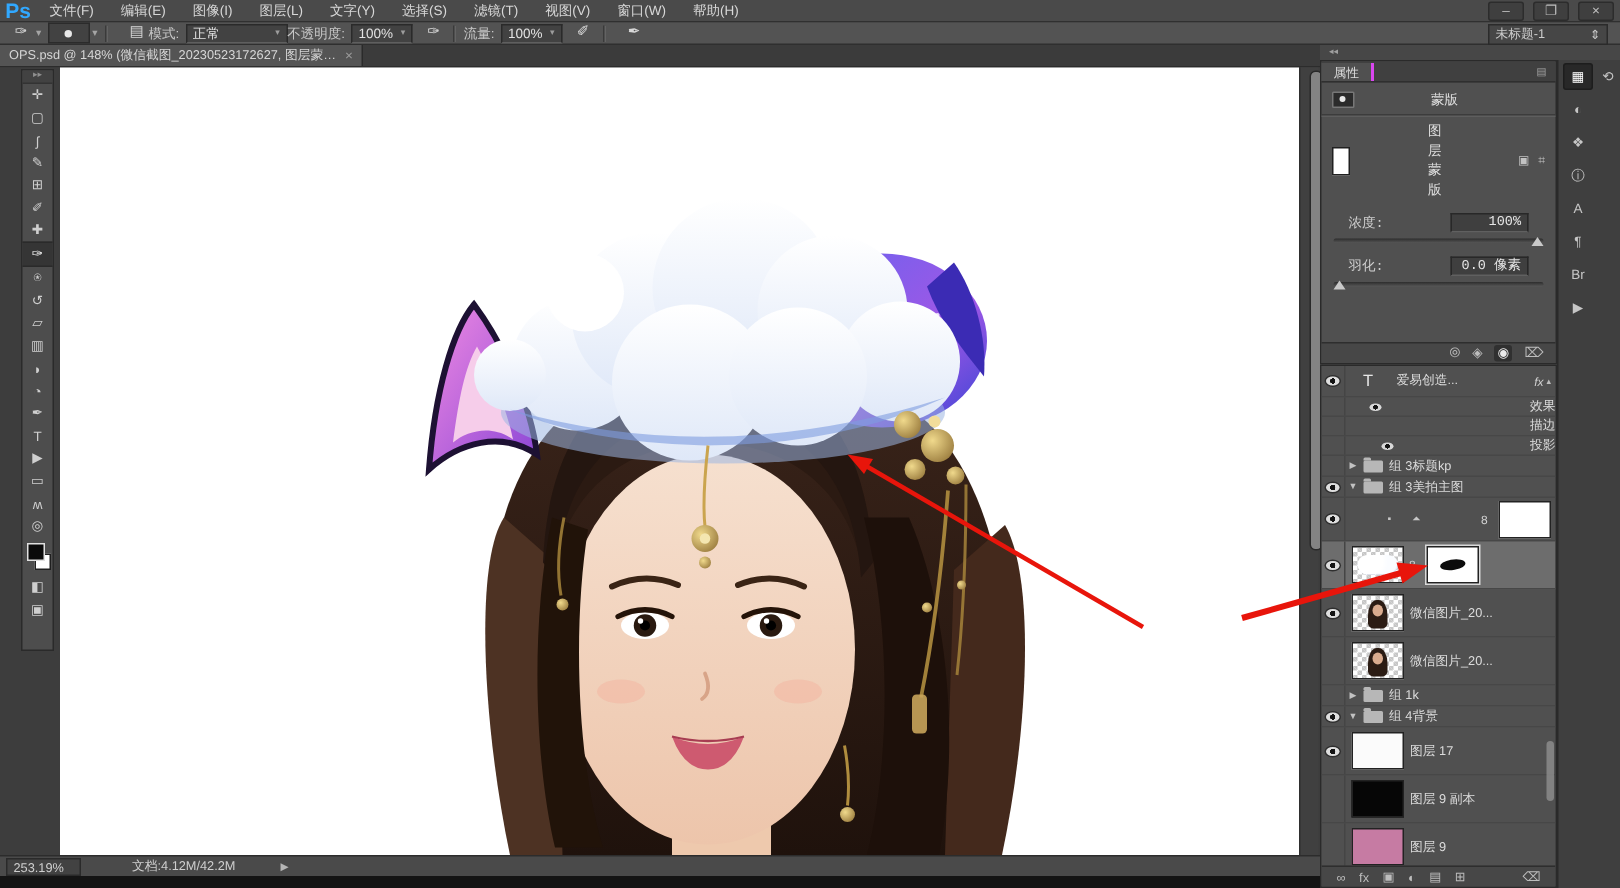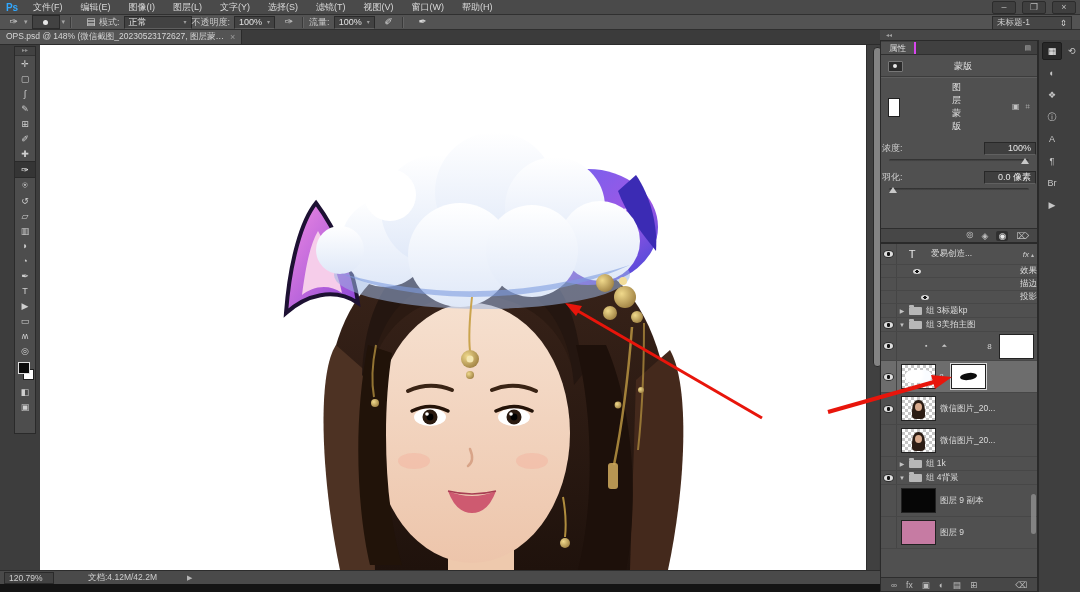--- a/index.html
+++ b/index.html
@@ -1,20 +1,20 @@
 <!DOCTYPE html>
 <html><head>
 <meta charset="utf-8">
 <style>
   html,body{margin:0;padding:0;width:1080px;height:592px;overflow:hidden;background:#1a1a1a;
     font-family:"Liberation Sans","DejaVu Sans",sans-serif;}
   .app{position:absolute;left:0;top:0;width:1080px;height:592px;background:#535353;color:#cfcfcf;font-size:10px;}
   
   .menubar{position:absolute;left:0;top:0;width:1080px;height:14px;background:#4a4a4a;border-bottom:1px solid #303030;display:flex;align-items:center;}
-  .pslogo{width:24px;text-align:center;color:#31a8ff;font-weight:bold;font-size:10px;letter-spacing:0;}
+  .pslogo{width:24px;text-align:center;color:#31a8ff;font-weight:bold;font-size:14px;letter-spacing:0;}
   .menuitem{padding:0 9px;font-size:9px;color:#d8d8d8;line-height:14px;cursor:default;}
   .winctrls{position:absolute;right:4px;top:1px;display:flex;gap:6px;}
   .winbtn{width:22px;height:11px;text-align:center;line-height:10px;color:#bdbdbd;font-size:9px;background:#3f3f3f;border:1px solid #2c2c2c;border-radius:2px;}
   
   .optionsbar{position:absolute;left:0;top:15px;width:1080px;height:14px;background:#535353;border-bottom:1px solid #2f2f2f;display:flex;align-items:center;font-size:9px;}
   .ob-icon{width:16px;height:12px;margin-left:6px;text-align:center;line-height:12px;color:#d8d8d8;font-size:10px;}
   .ob-sep{width:1px;height:11px;background:#3a3a3a;margin:0 5px;border-right:1px solid #636363;}
   .ob-brushpreview{width:26px;height:12px;background:#424242;border:1px solid #2b2b2b;margin-left:4px;display:flex;align-items:center;justify-content:center;}
   .ob-brushpreview i{width:5px;height:5px;border-radius:50%;background:#e8e8e8;display:block;}
   .ob-caret{color:#a5a5a5;font-size:7px;margin-left:2px;}
@@ -53,21 +53,21 @@
   .ptabs{height:13px;background:#404040;border-bottom:1px solid #2f2f2f;display:flex;align-items:center;}
   .ptab{background:#505050;height:12px;line-height:12px;padding:0 8px;font-size:8.5px;color:#dedede;border-right:2px solid #d946ef;}
   .ptabicons{margin-left:auto;margin-right:4px;color:#a8a8a8;font-size:7px;letter-spacing:2px;}
   .prow{display:flex;align-items:center;padding:0 7px;gap:45px;}
   .maskbadge{width:13px;height:9px;background:#2b2b2b;border:1px solid #777;border-radius:1px;position:relative;margin-right:6px;}
   .maskbadge::after{content:"";position:absolute;left:3.5px;top:1.5px;width:4px;height:4px;border-radius:50%;background:#e8e8e8;}
   .ptitle{font-size:9px;color:#e0e0e0;}
   .pdivider{height:1px;background:#3c3c3c;border-bottom:1px solid #5e5e5e;margin:3px 0;}
   .maskthumb-p{width:24px;height:17px;background:#fff;border:1px solid #202020;margin-right:7px;}
   .picbtns{margin-left:auto;color:#c2c2c2;font-size:8px;display:flex;gap:6px;}
-  .slider-row{display:flex;align-items:center;justify-content:space-between;padding:0 1px;margin-top:9px;}
+  .slider-row{display:flex;align-items:center;justify-content:space-between;padding:0 18px;margin-top:9px;font-family:Liberation Mono, monospace;}
   .slabel{font-size:9px;color:#cfcfcf;}
   .svalbox{background:#3f3f3f;border:1px solid #282828;border-bottom-color:#606060;height:11px;line-height:11px;min-width:42px;text-align:right;padding:0 4px;color:#e6e6e6;font-size:9px;}
   .strack{position:relative;height:3px;margin:4px 8px 0 8px;background:linear-gradient(#2d2d2d,#565656);border-radius:2px;}
   .shandle{position:absolute;top:-1px;width:0;height:0;border-left:4px solid transparent;border-right:4px solid transparent;border-bottom:6px solid #c9c9c9;}
   .refine-row{display:flex;align-items:flex-start;padding:0 7px;margin-top:10px;}
   .refine-btns{margin-left:auto;display:flex;flex-direction:column;gap:3px;}
   .pbtn{width:78px;height:12px;line-height:12px;text-align:center;background:#454545;border:1px solid #2a2a2a;border-bottom-color:#686868;border-radius:2px;color:#d6d6d6;font-size:8.5px;}
   .pfooter{position:absolute;left:0;bottom:0;width:100%;height:14px;background:#474747;border-top:1px solid #2e2e2e;display:flex;align-items:center;justify-content:flex-end;gap:8px;padding-right:8px;box-sizing:border-box;color:#bdbdbd;font-size:9px;}
   .pfooter .on{background:#303030;border-radius:2px;padding:0 2px;color:#eaeaea;}
   
@@ -312,21 +312,21 @@
     <div class="tool">◎</div>
     <div class="colors">
       <div class="bgswatch"></div>
       <div class="fgswatch"></div>
     </div>
     <div class="tool">◧</div>
     <div class="tool">▣</div>
   </div>
 
   <div class="statusbar">
-    <span class="zoomfield">120.79%</span>
+    <span class="zoomfield">253.19%</span>
     <span class="docinfo">文档:4.12M/42.2M</span>
     <span class="statarrow">▶</span>
   </div>
   <div class="bottomstrip"></div>
 
   <div class="rtop">
     <span>◂◂</span>
     <span>◂◂</span>
   </div>
 
@@ -451,20 +451,25 @@
         <span class="lname">组 1k</span>
       </div>
 
       <div class="lr h13">
         <span class="eye-well" data-on="true"></span>
         <span class="tri">▼</span>
         <span class="folder"></span>
         <span class="lname">组 4背景</span>
       </div>
 
+      <div class="lr h31">
+        <span class="eye-well" data-on="true"></span>
+        <span class="thumb whitefill"></span>
+        <span class="lname">图层 17</span>
+      </div>
       <div class="lr h31">
         <span class="eye-well" data-on="false"></span>
         <span class="thumb blackfill"></span>
         <span class="lname">图层 9 副本</span>
       </div>
       <div class="lr h31">
         <span class="eye-well" data-on="false"></span>
         <span class="thumb pinkfill"></span>
         <span class="lname">图层 9</span>
       </div>

